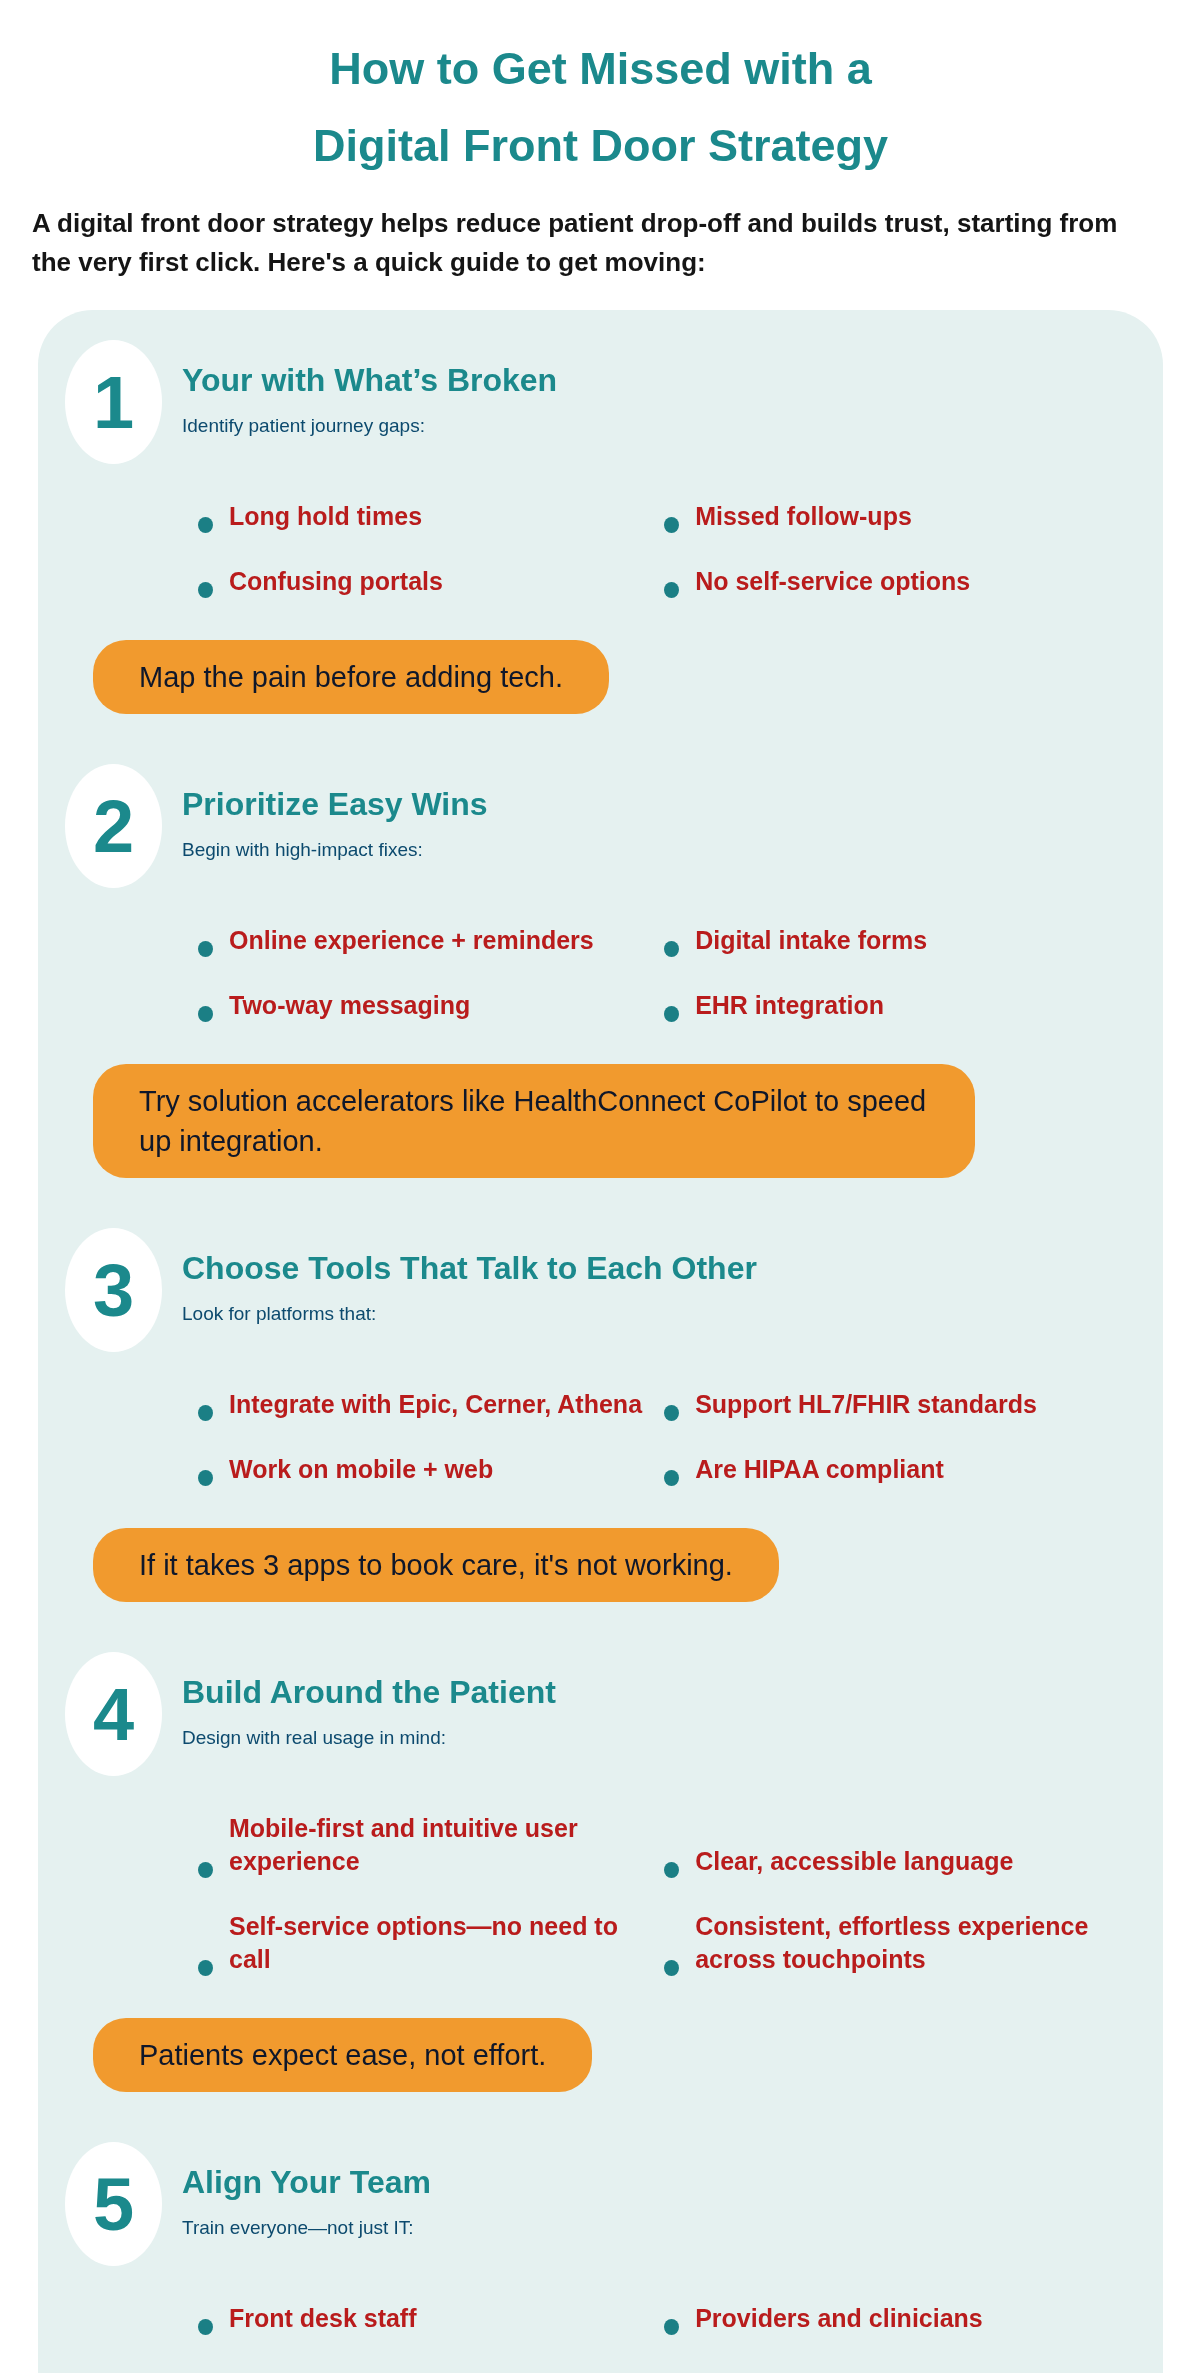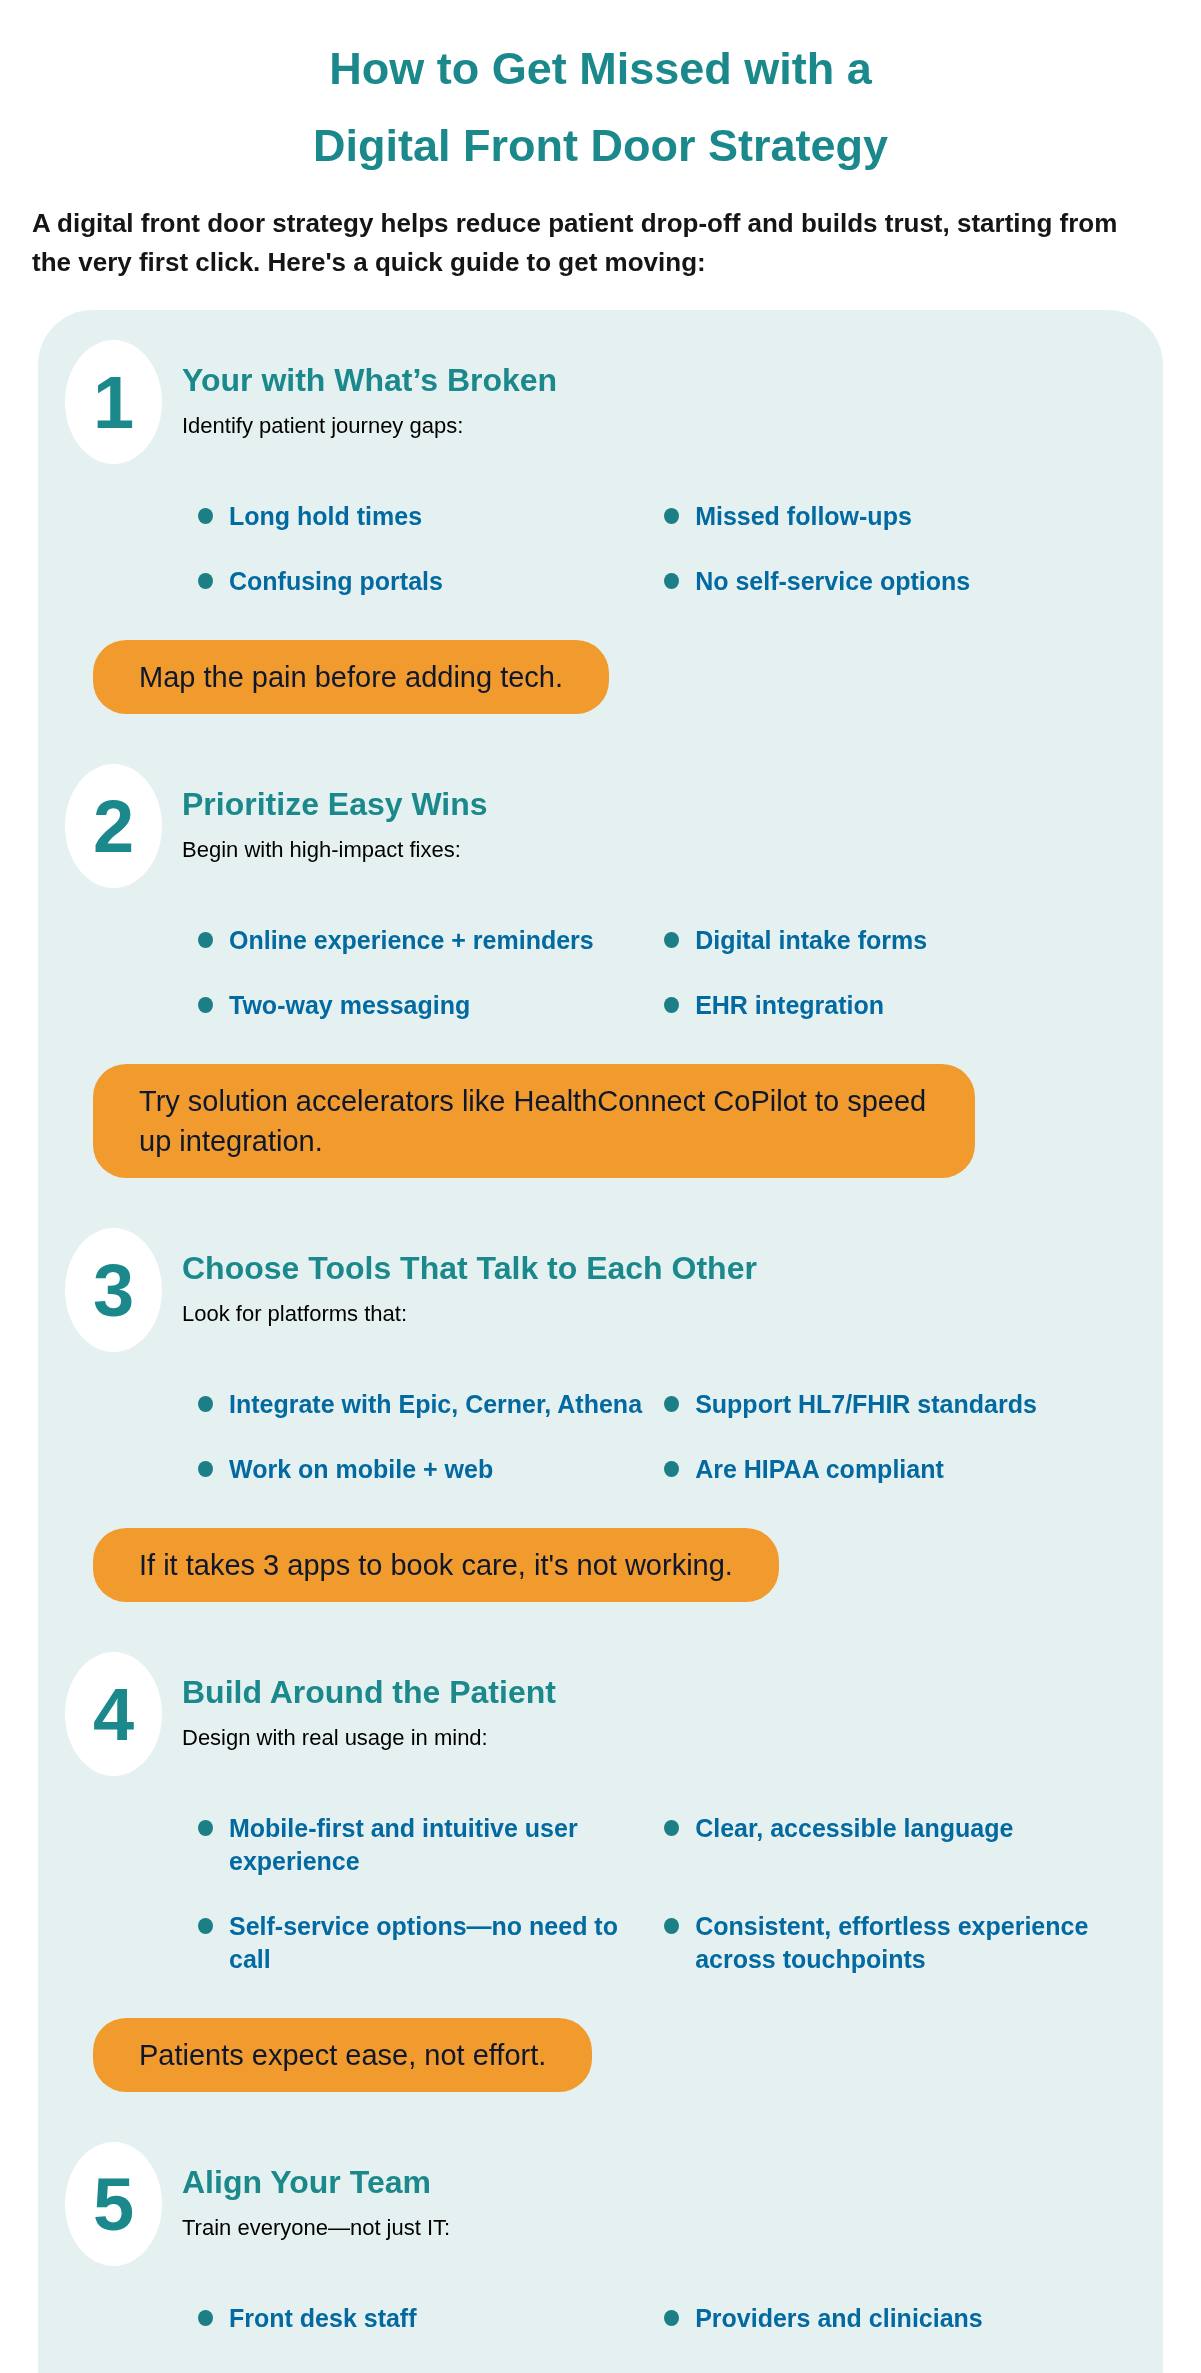--- a/index.html
+++ b/index.html
@@ -57,40 +57,40 @@
   }
   .sec-title{
     margin:0;
     color:#1B898C;
     font-size:32px;
     font-weight:bold;
     line-height:38px;
   }
   .sec-sub{
     margin:10px 0 0 0;
-    font-size:22px;
+    font-size:19px;
     font-weight:normal;
     line-height:34px;
-    color:#000000;
+    color:#0c4a6e;
   }
   .bullets{
     display:grid;
     grid-template-columns:49% 51%;
     row-gap:32px;
     column-gap:8px;
     margin:36px 30px 0 160px;
   }
   .bullet{
     display:flex;
-    align-items:flex-start;
+    align-items:flex-end;
     gap:16px;
     font-size:25px;
     font-weight:bold;
     line-height:33px;
-    color:#0369a1;
+    color:#b91c1c;
   }
   .dot{
     flex:0 0 auto;
     width:15px;
     height:16px;
     border-radius:50%;
     background:#1B7F85;
     margin-top:8px;
   }
   .callout{

